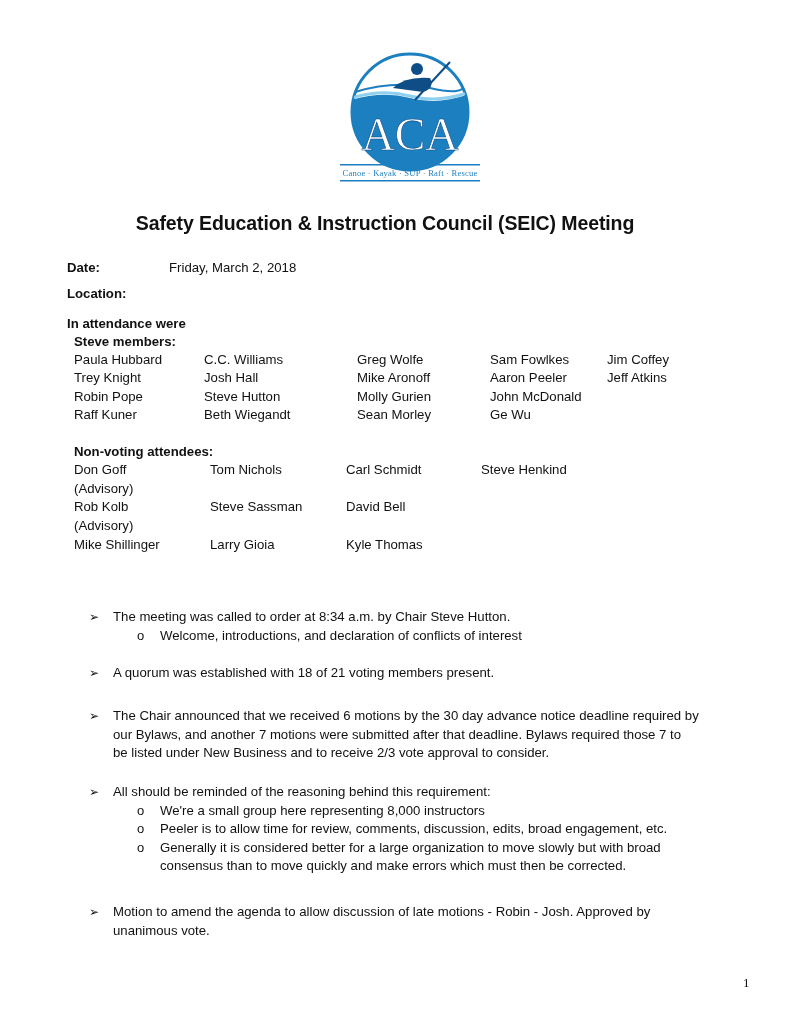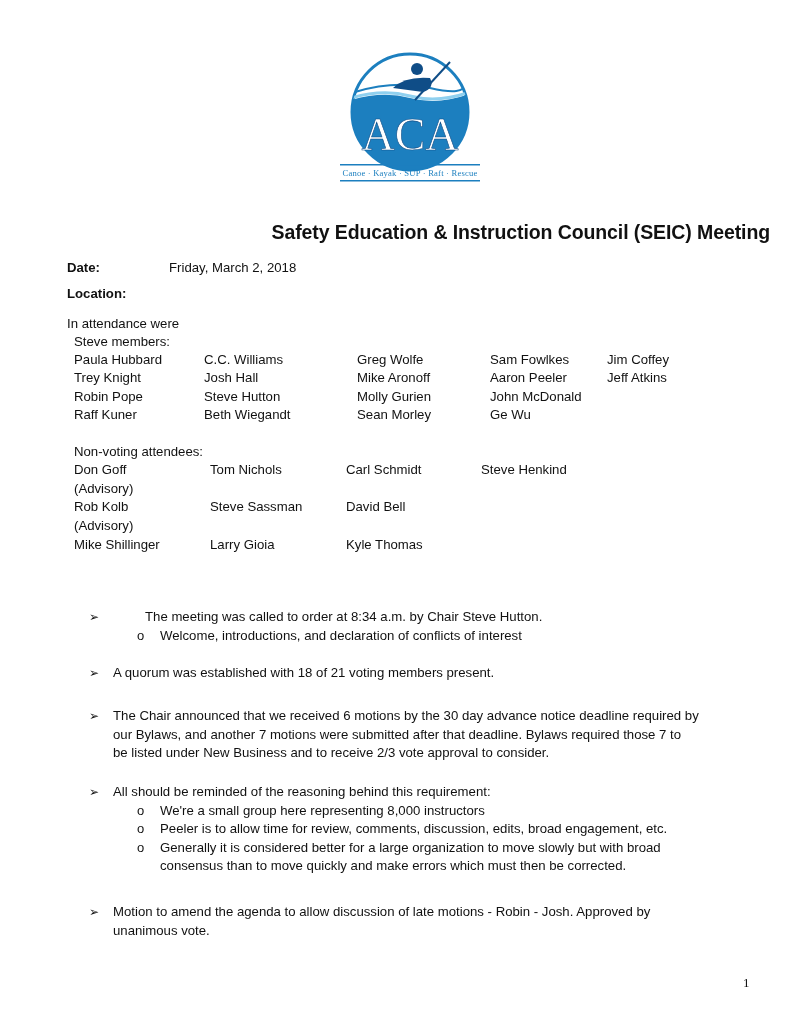--- a/index.html
+++ b/index.html
@@ -7,26 +7,26 @@
       width: 791px; height: 1024px; position: relative; overflow: hidden;
       font-family: "Liberation Sans", sans-serif; color: #111;
       font-size: 13.2px;
     }
     .page { position: absolute; left: 0; top: 0; width: 791px; height: 1024px; }
 
     
     .logo { position: absolute; left: 335px; top: 52px; width: 150px; height: 132px; }
 
     .title {
-      position: absolute; left: 0; width: 770px; top: 221px; text-align: right;
+      position: absolute; left: 0; width: 770px; top: 212px; text-align: center;
       font-weight: bold; font-size: 19.5px; letter-spacing: -0.1px;
     }
 
     .abs { position: absolute; white-space: nowrap; }
-    .b { font-weight: normal; }
+    .b { font-weight: bold; }
 
     .meta-label { left: 67px; font-weight: bold; }
     .meta-value { left: 169px; }
     .bullet { position: absolute; font-size: 12px; }
     .sub-o { position: absolute; font-size: 13px; }
     .page-num { position: absolute; left: 743px; top: 975px; font-family: "Liberation Serif", serif; font-size: 13px; }
   </style>
 </head>
 <body>
 
@@ -98,21 +98,21 @@
       <div class="abs" style="left: 346px; top: 499.4px;">David Bell</div>
       <div class="abs" style="left: 74px; top: 518.1px;">(Advisory)</div>
       <div class="abs" style="left: 74px; top: 536.8px;">Mike Shillinger</div>
       <div class="abs" style="left: 210px; top: 536.8px;">Larry Gioia</div>
       <div class="abs" style="left: 346px; top: 536.8px;">Kyle Thomas</div>
     </div>
 
 
   <div id="bullets">
       <div class="bullet" style="left: 89px; top: 610px;">➢</div>
-      <div class="abs" style="left: 113px; top: 609px; margin-left: 32px;">The meeting was called to order at 8:34 a.m. by Chair Steve Hutton.</div>
+      <div class="abs" style="left: 113px; top: 609px;">The meeting was called to order at 8:34 a.m. by Chair Steve Hutton.</div>
       <div class="sub-o" style="left: 137px; top: 627.6px;">o</div>
       <div class="abs" style="left: 160px; top: 627.6px;">Welcome, introductions, and declaration of conflicts of interest</div>
       <div class="bullet" style="left: 89px; top: 666px;">➢</div>
       <div class="abs" style="left: 113px; top: 665px;">A quorum was established with 18 of 21 voting members present.</div>
       <div class="bullet" style="left: 89px; top: 709px;">➢</div>
       <div class="abs" style="left: 113px; top: 708px;">The Chair announced that we received 6 motions by the 30 day advance notice deadline required by</div>
       <div class="abs" style="left: 113px; top: 726.6px;">our Bylaws, and another 7 motions were submitted after that deadline. Bylaws required those 7 to</div>
       <div class="abs" style="left: 113px; top: 745.2px;">be listed under New Business and to receive 2/3 vote approval to consider.</div>
       <div class="bullet" style="left: 89px; top: 785px;">➢</div>
       <div class="abs" style="left: 113px; top: 784px;">All should be reminded of the reasoning behind this requirement:</div>

